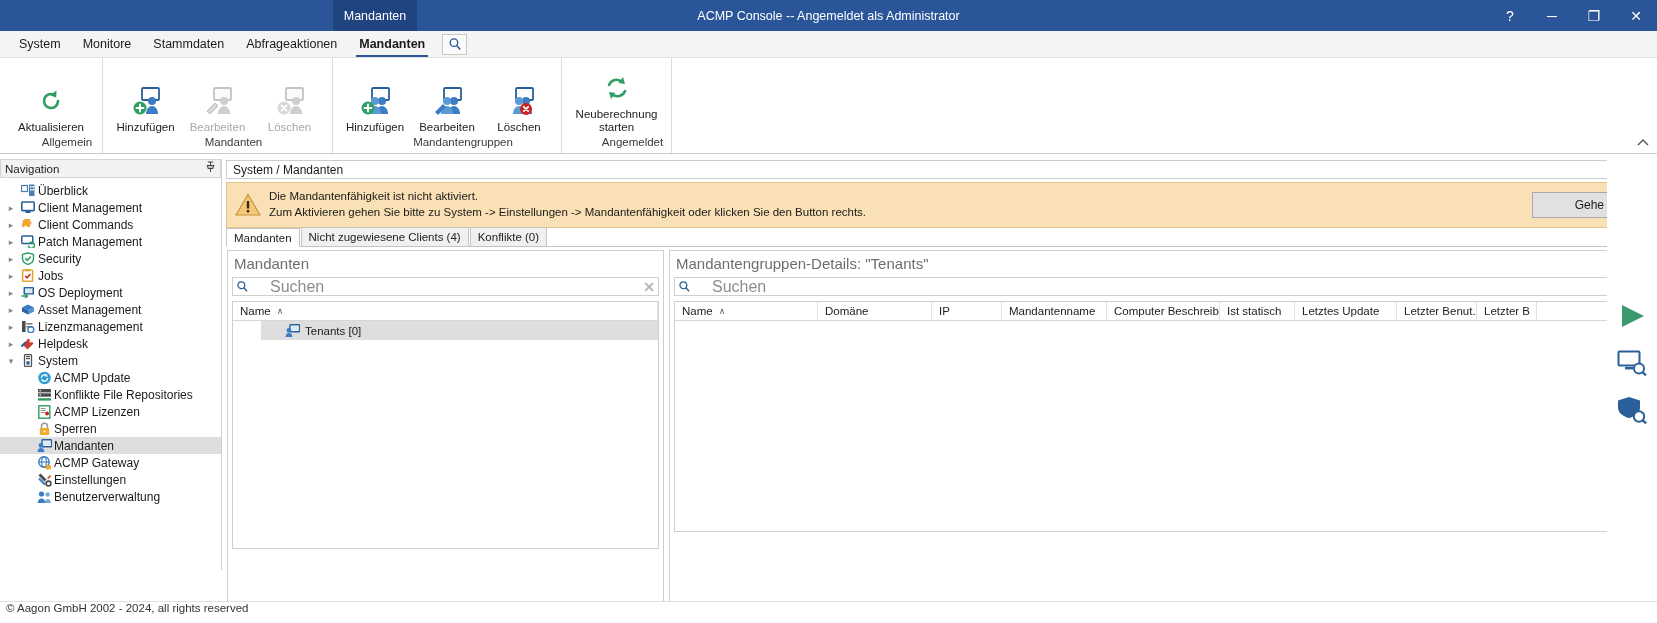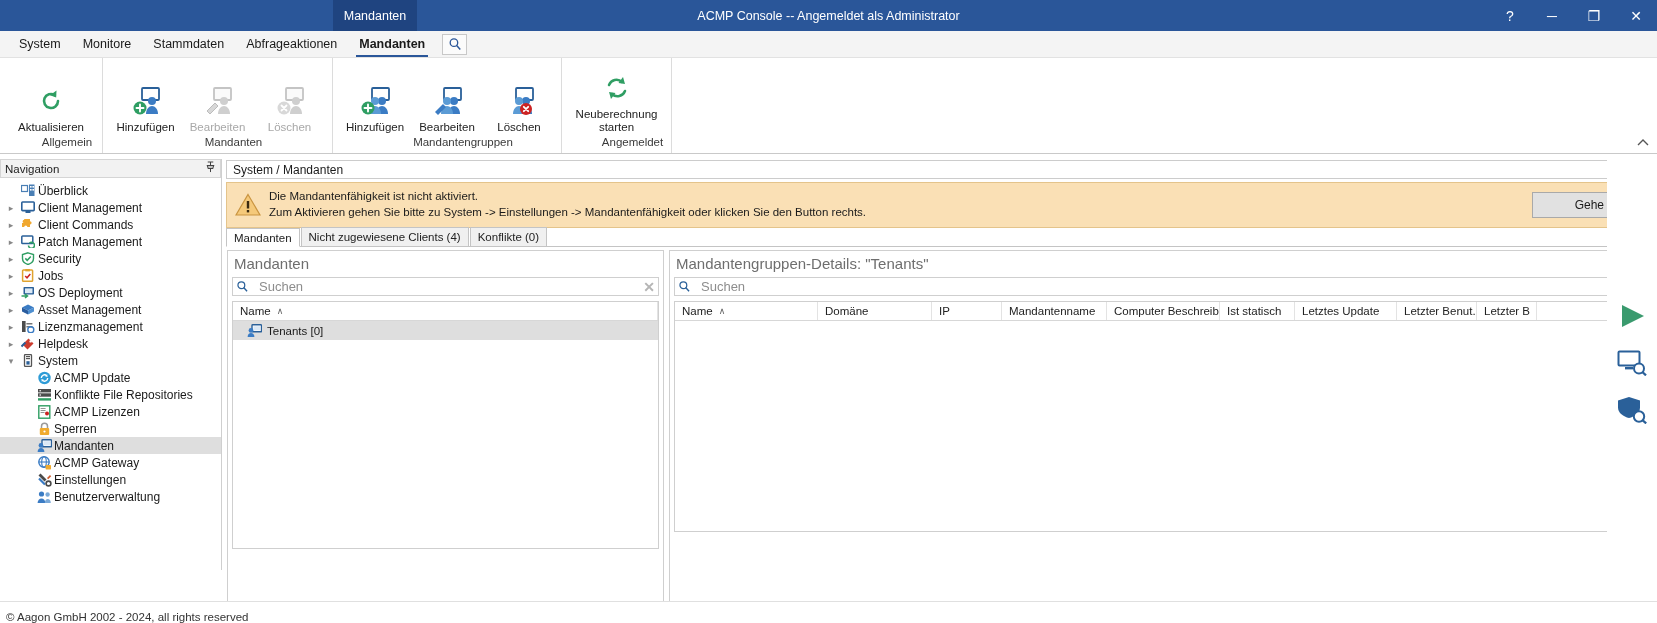--- a/index.html
+++ b/index.html
@@ -150,53 +150,53 @@
     position: absolute; left: 446px; top: 91px; width: 1077px; height: 476px;
     border: 1px solid #cfcfcf; background: #ffffff;
   }
   .pane-title {
     font-size: 15px; color: #6e6e6e; padding: 4px 0 5px 6px; font-weight: normal;
   }
   .searchbox {
     margin: 0 4px; height: 19px; border: 1px solid #cfcfcf; background: #ffffff;
     display: flex; align-items: center; padding: 0 3px;
   }
-  .searchbox .ph { color: #8d8d8d; font-size: 13px; margin-left: 10px; }
+  .searchbox .ph { color: #8d8d8d; font-size: 16px; margin-left: 21px; }
   .searchbox .clearx { margin-left: auto; color: #b5b5b5; font-size: 14px; font-weight: bold; }
   .gridwrap { margin: 5px 4px 0 4px; border: 1px solid #cfcfcf; background: #ffffff; }
   .gridhead {
     display: flex; height: 19px; background: #ffffff; border-bottom: 1px solid #d7d7d7;
     font-size: 11.5px; color: #222;
   }
   .gridhead .hc {
     display: flex; align-items: center; padding-left: 7px;
     border-right: 1px solid #e3e3e3; white-space: nowrap; overflow: hidden;
   }
   .gridhead .hc .sortarrow { margin-left: 6px; color: #666; font-size: 9px; }
   .gridrow {
     display: flex; align-items: center; height: 19px; font-size: 11.5px;
-    background: #dedede; padding-left: 14px;
+    background: #dedede; padding-left: 24px; margin-left: 28px;
   }
   .gridrow .rico { width: 20px; display: flex; align-items: center; }
   .gridbody-left { height: 227px; }
   .gridbody-right { height: 210px; }
 
   
   .edgebar {
     position: absolute; right: 0; top: 159px; width: 50px; height: 411px;
     background: #ffffff; display: flex; flex-direction: column; align-items: center;
     padding-top: 140px; gap: 13px;
   }
   .edge-ico { width: 36px; height: 34px; display: flex; align-items: center; justify-content: center; }
 
   
   .statusbar {
     position: absolute; left: 0; bottom: 0; width: 1657px; height: 22px;
     background: #ffffff; border-top: 1px solid #e0e0e0;
-    display: flex; align-items: flex-end; padding-left: 6px;
+    display: flex; align-items: flex-start; padding-left: 6px;
     font-size: 11.5px; color: #333;
   }
   .vdivider { position:absolute; left: 442px; top: 91px; width: 3px; height: 476px; }
 </style>
 </head>
 <body>
 
 <div class="app">
 
   <div class="titlebar">

